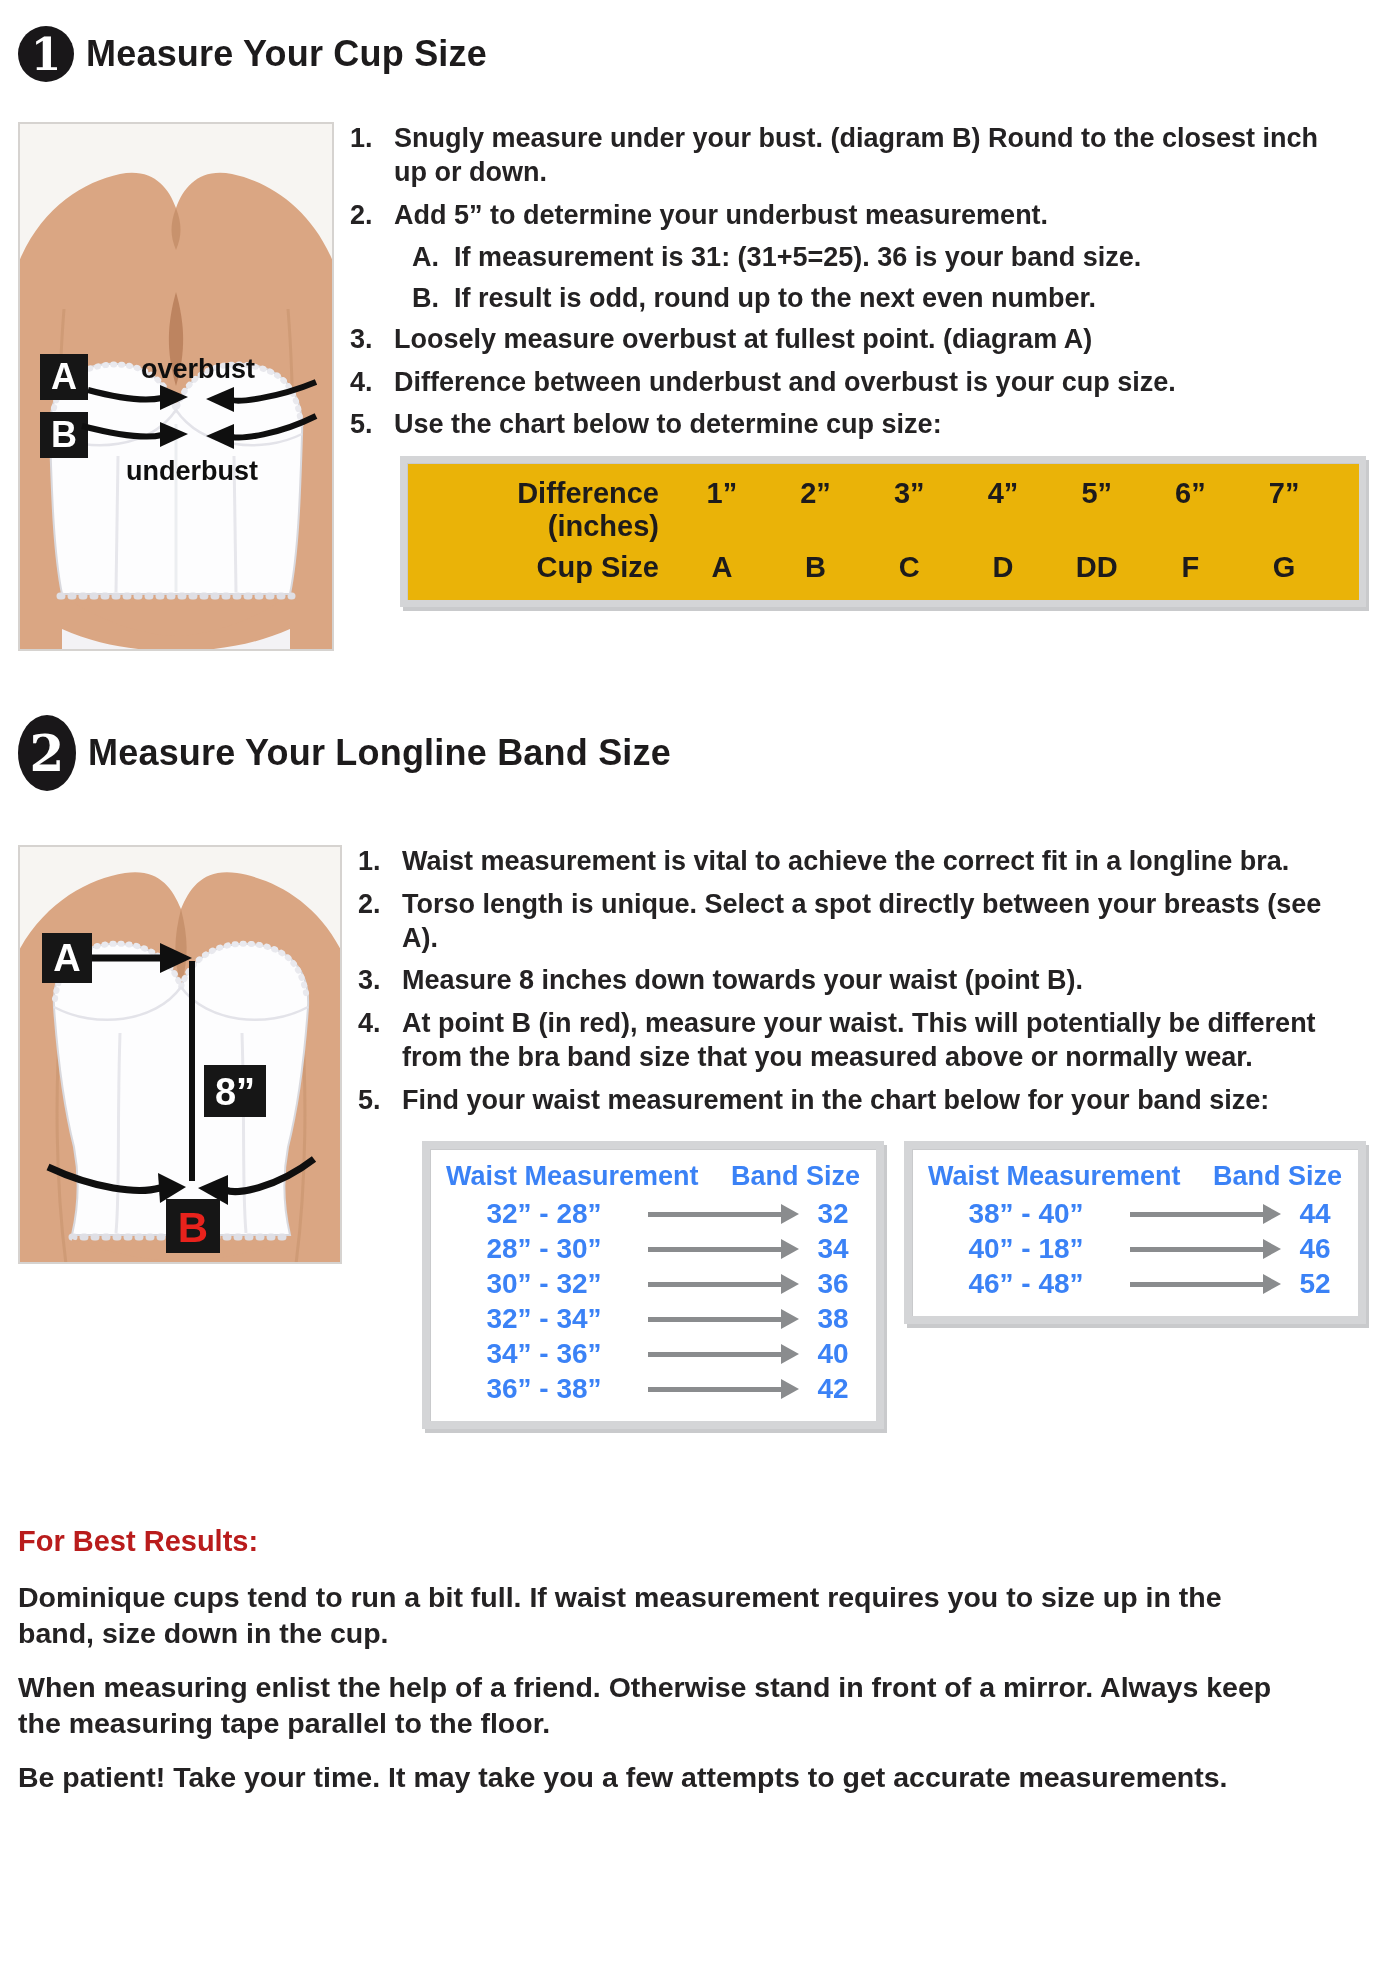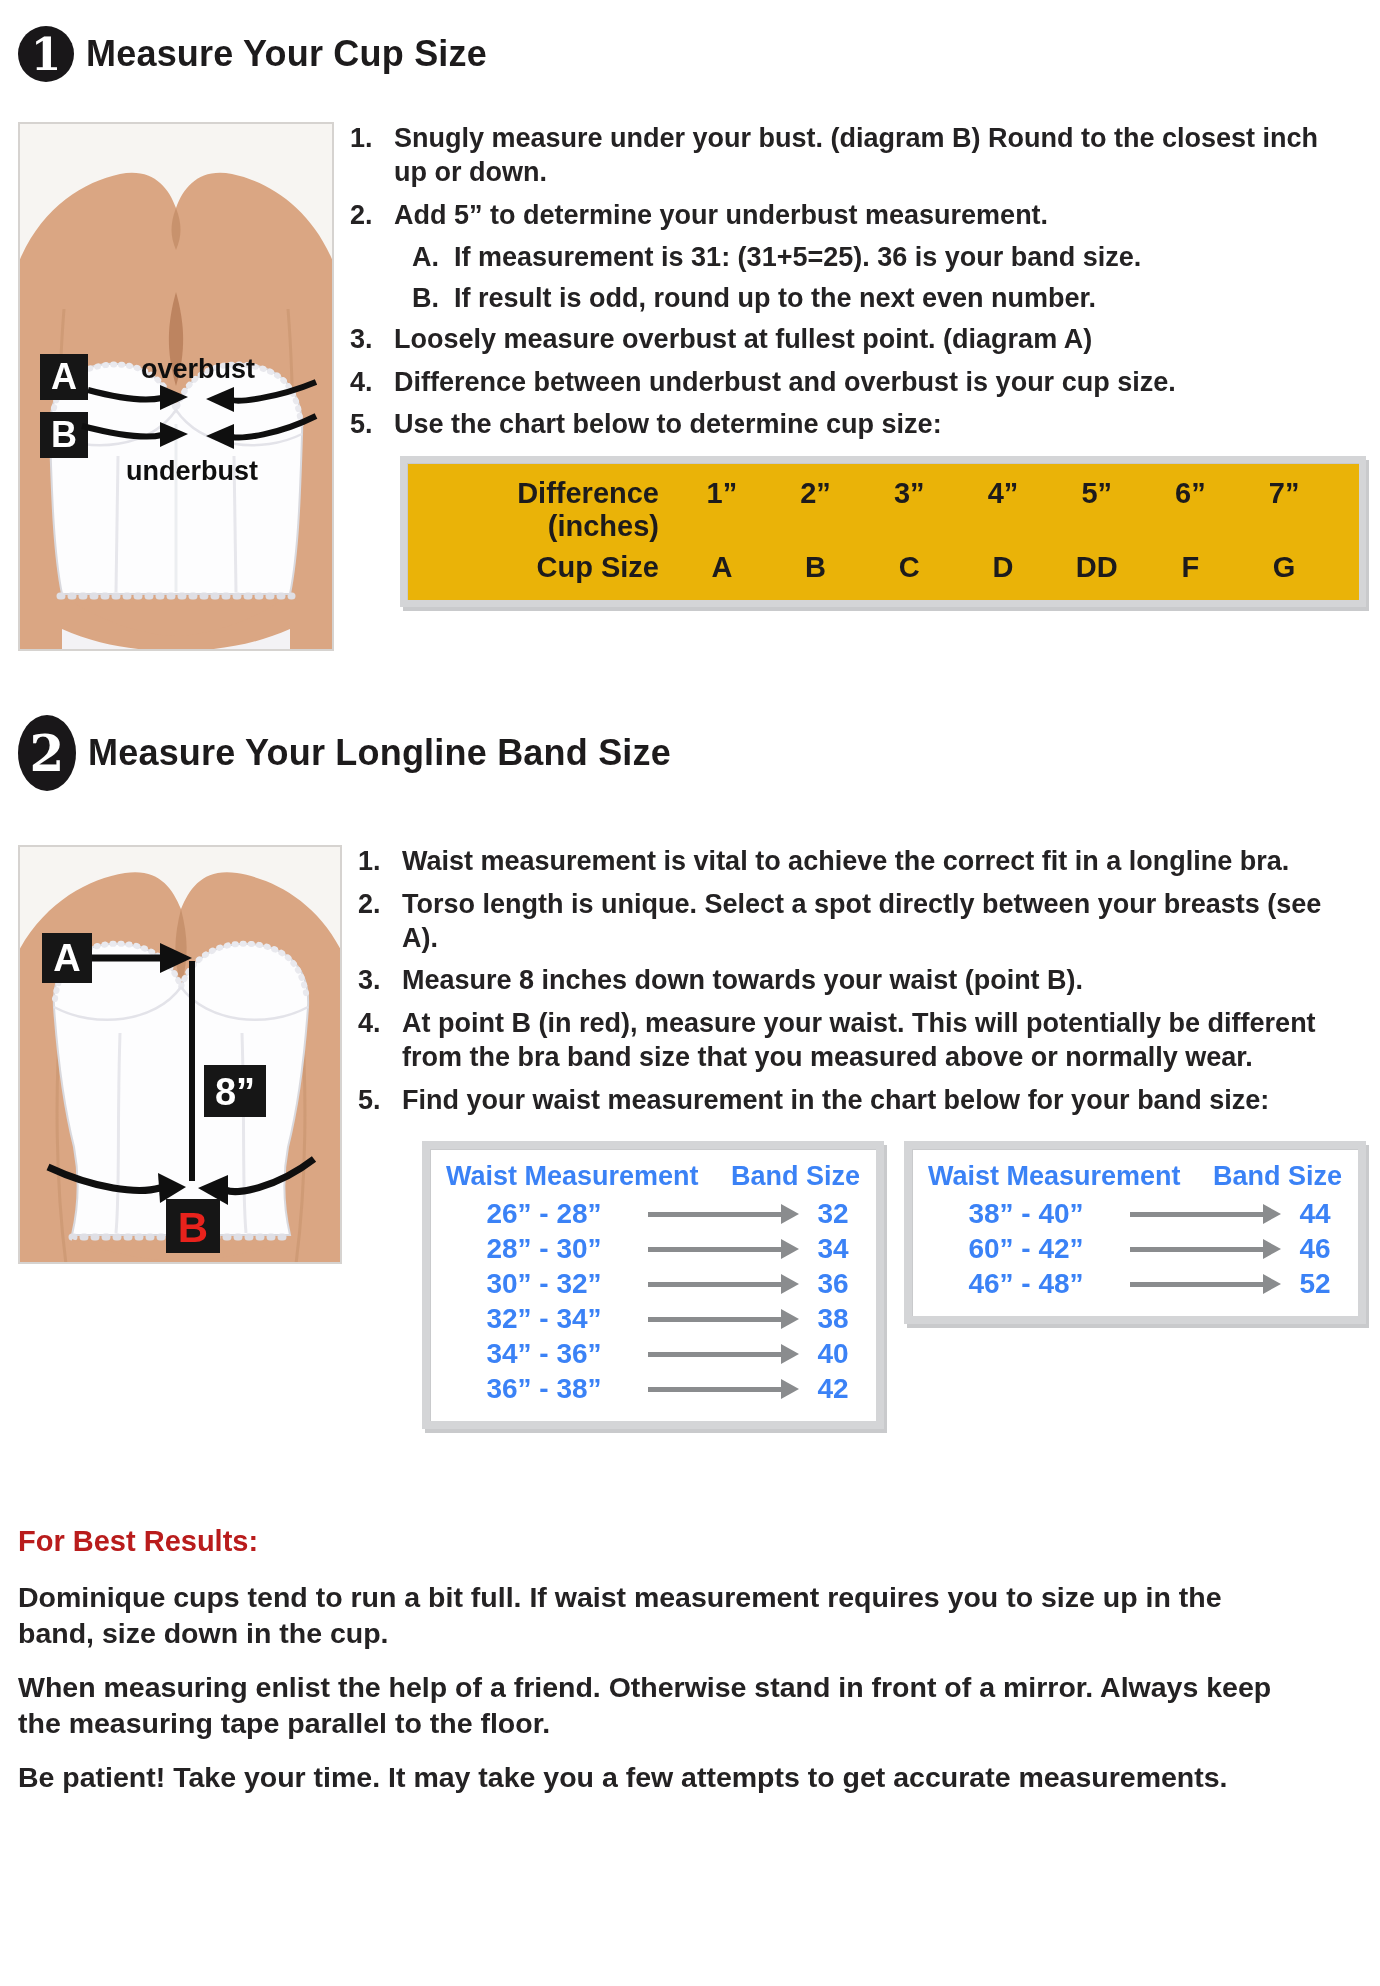--- a/index.html
+++ b/index.html
@@ -256,21 +256,21 @@
       </div>
 
       <div class="charts-row">
 
         <div class="band-chart">
           <div class="bc-head">
             <span>Waist Measurement</span>
             <span>Band Size</span>
           </div>
           <div class="bc-row">
-            <span class="bc-waist">26” - 28”</span>
+            <span class="bc-waist">32” - 28”</span>
             <span class="bc-arrow"></span>
             <span class="bc-band">32</span>
           </div>
           <div class="bc-row">
             <span class="bc-waist">28” - 30”</span>
             <span class="bc-arrow"></span>
             <span class="bc-band">34</span>
           </div>
           <div class="bc-row">
             <span class="bc-waist">30” - 32”</span>
@@ -298,21 +298,21 @@
           <div class="bc-head">
             <span>Waist Measurement</span>
             <span>Band Size</span>
           </div>
           <div class="bc-row">
             <span class="bc-waist">38” - 40”</span>
             <span class="bc-arrow"></span>
             <span class="bc-band">44</span>
           </div>
           <div class="bc-row">
-            <span class="bc-waist">60” - 42”</span>
+            <span class="bc-waist">40” - 18”</span>
             <span class="bc-arrow"></span>
             <span class="bc-band">46</span>
           </div>
           <div class="bc-row">
             <span class="bc-waist">46” - 48”</span>
             <span class="bc-arrow"></span>
             <span class="bc-band">52</span>
           </div>
         </div>
 

